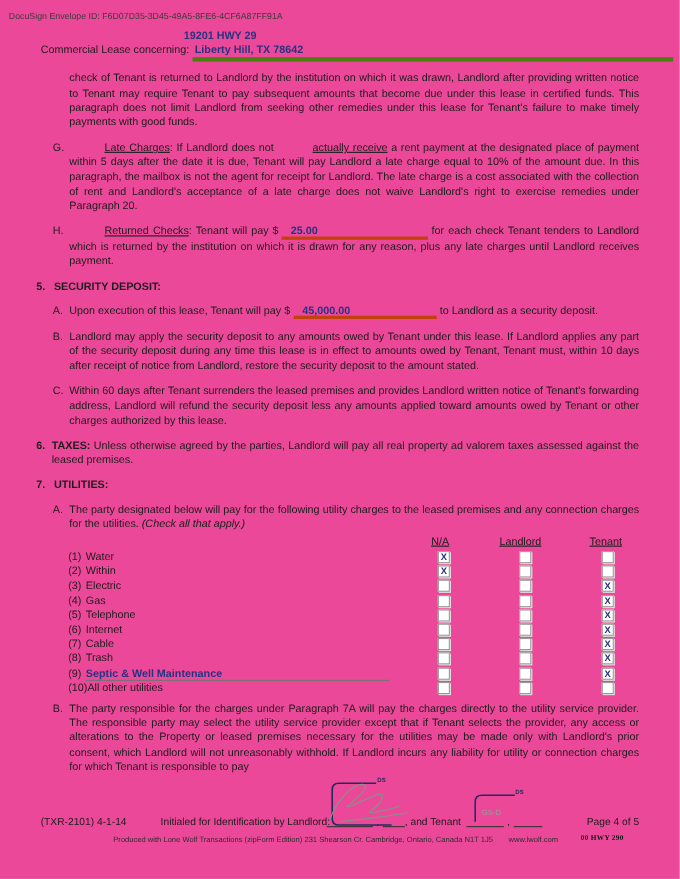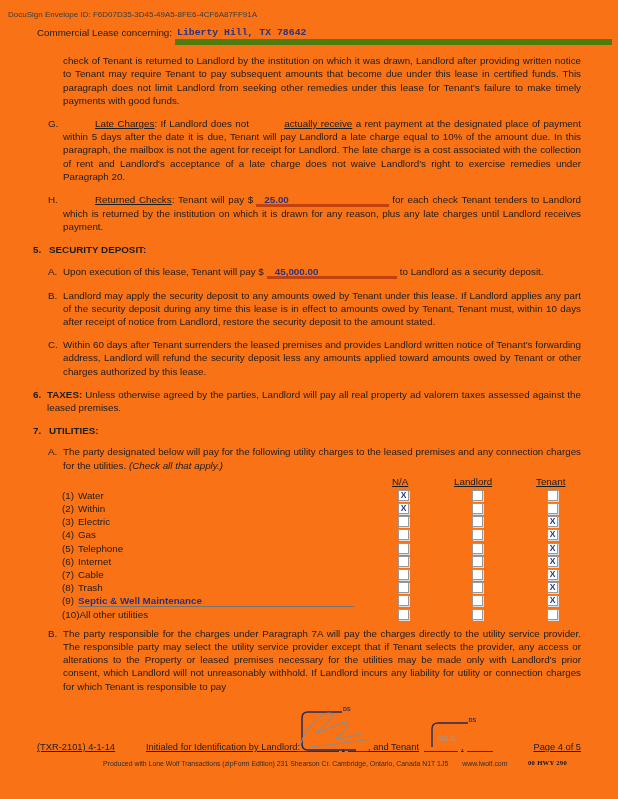--- a/index.html
+++ b/index.html
@@ -1,27 +1,27 @@
 <!DOCTYPE html>
 <html><head>
 <meta charset="utf-8">
 <style>
   html,body{margin:0;padding:0;background:#e9e9e9;}
   .page{
-    position:relative;width:618px;height:799px;background:#f97316;
+    position:relative;width:618px;height:799px;background:#ec4899;
     font-family:"Liberation Sans",sans-serif;font-size:9.8px;line-height:13.2px;
     color:#1c1c1c;overflow:hidden;margin:0 auto;
   }
   .envelope{position:absolute;top:8px;left:8px;font-size:8px;color:#3c3c3c;}
   .content{padding-top:26px;}
   .lease-header{margin:0 6px 9px 37px;}
   .prop1{margin-left:130px;font-weight:bold;color:#283380;}
   .hdr-line2{display:flex;align-items:flex-start;}
   .hdr-label{white-space:nowrap;}
-  .addr-line{flex:1;border-bottom:6px solid #4d7c0f;margin-left:3px;font-family:Liberation Mono, monospace;}
+  .addr-line{flex:1;border-bottom:4px solid #4d7c0f;margin-left:3px;}
   .addr-val{font-weight:bold;color:#283380;padding-left:2px;}
   .para{position:relative;margin:0 37px 10px 63px;text-align:justify;}
   .para .letter{position:absolute;left:-15px;top:0;}
   .sec-head{margin:0 37px 8px 33px;font-weight:bold;}
   .sec-head .num{display:inline-block;width:16px;}
   .sec-para{position:relative;margin:0 37px 10px 47px;text-align:justify;}
   .sec-para .num{position:absolute;left:-14px;font-weight:bold;}
   .ul{text-decoration:underline;padding-left:32px;}
   .navy{color:#283380;font-weight:bold;}
   .blank{display:inline-block;border-bottom:3px solid #c2410c;height:11px;vertical-align:baseline;margin:0 3px;}
@@ -34,21 +34,21 @@
   .u-head{position:relative;height:14px;}
   .u-head span{position:absolute;text-decoration:underline;}
   .h-na{left:330px;}.h-ll{left:392px;}.h-tn{left:474px;}
   .u-row{position:relative;height:13.2px;}
   .u-num{display:inline-block;min-width:16px;}
   .u-row.filled .u-label{color:#283380;font-weight:bold;display:inline-block;width:276px;border-bottom:1px solid #737373;height:12px;}
   .cb{position:absolute;top:1px;width:9px;height:9px;border:1px solid #999;background:#fff;
       text-align:center;font-weight:bold;color:#283380;font-size:8.5px;line-height:9px;box-shadow:1px 1px 0 #ddd;}
   .cb-na{left:336px;}.cb-ll{left:410px;}.cb-tn{left:485px;}
   .footer{position:absolute;left:0;top:741px;width:618px;height:16px;font-size:9.3px;}
-  .footer > span{position:absolute;top:0;white-space:nowrap;text-decoration:underline;}
+  .footer > span{position:absolute;top:0;white-space:nowrap;}
   .f-code{left:37px;}
   .f-init{left:130px;margin-left:16px;}
   .f-blank{position:absolute;top:2px;border-bottom:1px solid #333;height:10px;}
   .fb1{left:297px;width:42px;}
   .fc1{left:342px;}
   .fb2{left:348px;width:20px;}
   .f-tenant{left:368px;}
   .fb3{left:424px;width:34px;}
   .fc2{left:461px;}
   .fb4{left:467px;width:26px;}
@@ -64,20 +64,21 @@
 </head>
 <body>
 
 <div class="page">
 
   <div class="envelope">DocuSign Envelope ID: F6D07D35-3D45-49A5-8FE6-4CF6A87FF91A</div>
 
   <div class="content">
 
     <div class="lease-header">
+      <div class="prop1">19201 HWY 29</div>
       <div class="hdr-line2">
         <span class="hdr-label">Commercial Lease concerning:</span>
         <span class="addr-line"><span class="addr-val">Liberty Hill, TX  78642</span></span>
       </div>
     </div>
 
     <div class="para">
       <span>check of Tenant is returned to Landlord by the institution on which it was drawn, Landlord after providing written notice to Tenant may require Tenant to pay subsequent amounts that become due under this lease in certified funds. This paragraph does not limit Landlord from seeking other remedies under this lease for Tenant's failure to make timely payments with good funds.</span>
     </div>
 

